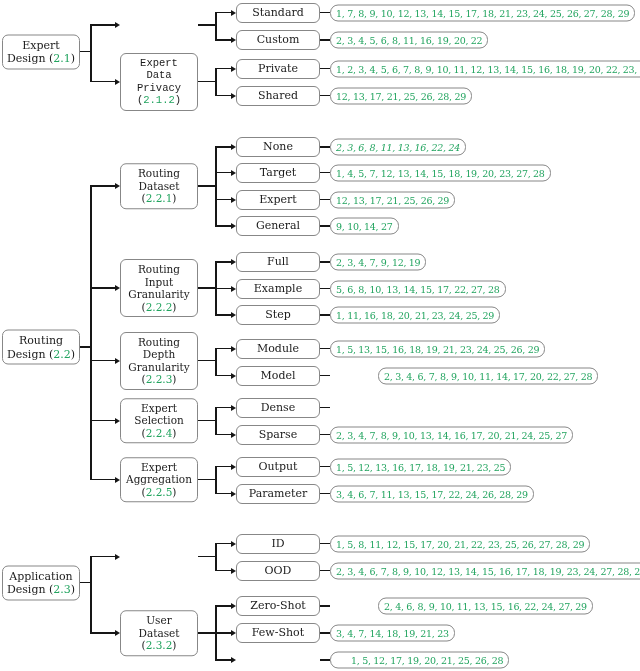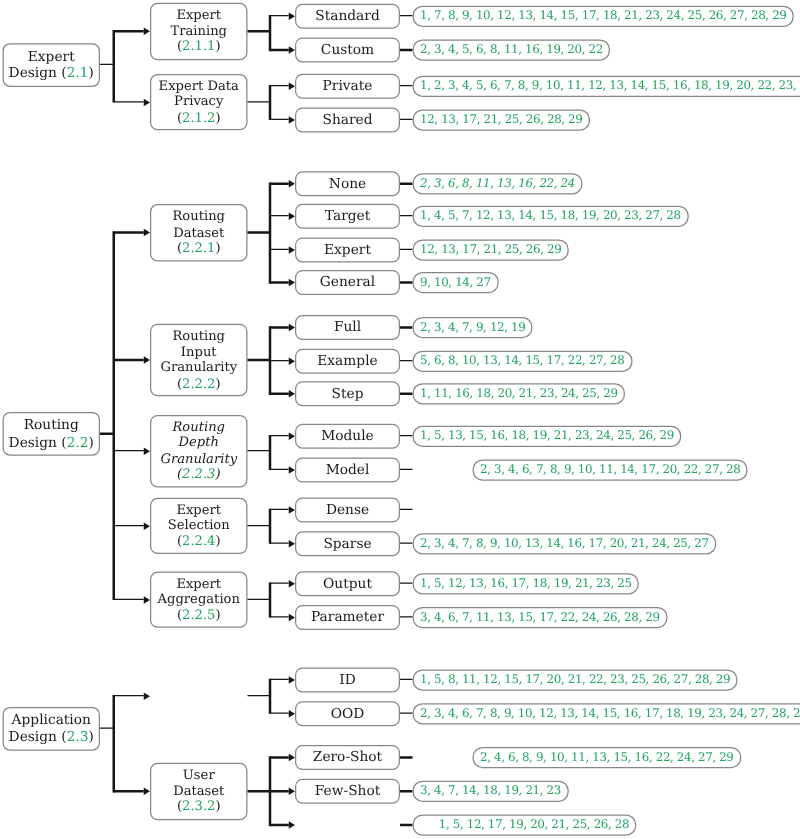--- a/index.html
+++ b/index.html
@@ -24,36 +24,35 @@
 </head>
 <body>
 
 <div class="canvas" id="canvas" style="--green: #22a45f;">
     <div class="group">
       <div class="node root" style="top: 51.5px;"><span>Expert</span><br><span>Design </span><span>(</span><span class="g">2.1</span><span>)</span></div>
       <div class="hl" style="left: 80px; width: 11px; top: 50.9px;"></div>
       <div class="vl" style="left: 90.4px; top: 24.4px; height: 57.7px;"></div>
       <div class="hl" style="left: 91px; width: 24px; top: 24.4px;"></div>
       <div class="ah" style="left: 114.5px; top: 25px;"></div>
-      <div class="node cat" style="top: 25px;"><span style="display: inline;">Expert Training</span><div><span>(</span><span class="g">2.1.1</span><span>)</span></div></div>
       <div class="hl" style="left: 198px; width: 18px; top: 24.4px;"></div>
       <div class="vl" style="left: 215.4px; top: 11.9px; height: 28.7px;"></div>
       <div class="hl" style="left: 216px; width: 15px; top: 11.9px;"></div>
       <div class="ah" style="left: 230.5px; top: 12.5px;"></div>
       <div class="node leaf" style="top: 12.5px;"><span>Standard</span></div>
       <div class="hl" style="left: 320px; width: 10px; top: 11.9px;"></div>
       <div class="nums" style="top: 12.5px;"><span>1, 7, 8, 9, 10, 12, 13, 14, 15, 17, 18, 21, 23, 24, 25, 26, 27, 28, 29</span></div>
       <div class="hl" style="left: 216px; width: 15px; top: 39.4px;"></div>
       <div class="ah" style="left: 230.5px; top: 40px;"></div>
       <div class="node leaf" style="top: 40px;"><span>Custom</span></div>
       <div class="hl" style="left: 320px; width: 10px; top: 39.4px;"></div>
       <div class="nums" style="top: 40px;"><span>2, 3, 4, 5, 6, 8, 11, 16, 19, 20, 22</span></div>
       <div class="hl" style="left: 91px; width: 24px; top: 80.9px;"></div>
       <div class="ah" style="left: 114.5px; top: 81.5px;"></div>
-      <div class="node cat" style="top: 81.5px;"><span style="display: inline;">Expert Data Privacy</span><div><span>(</span><span class="g">2.1.2</span><span>)</span></div></div>
+      <div class="node cat" style="top: 81.5px; font-family: Liberation Mono, monospace;"><span style="display: inline;">Expert Data Privacy</span><div><span>(</span><span class="g">2.1.2</span><span>)</span></div></div>
       <div class="hl" style="left: 198px; width: 18px; top: 80.9px;"></div>
       <div class="vl" style="left: 215.4px; top: 67.9px; height: 28.2px;"></div>
       <div class="hl" style="left: 216px; width: 15px; top: 67.9px;"></div>
       <div class="ah" style="left: 230.5px; top: 68.5px;"></div>
       <div class="node leaf" style="top: 68.5px;"><span>Private</span></div>
       <div class="hl" style="left: 320px; width: 10px; top: 67.9px;"></div>
       <div class="nums" style="top: 68.5px;"><span>1, 2, 3, 4, 5, 6, 7, 8, 9, 10, 11, 12, 13, 14, 15, 16, 18, 19, 20, 22, 23, 24, 27</span></div>
       <div class="hl" style="left: 216px; width: 15px; top: 94.9px;"></div>
       <div class="ah" style="left: 230.5px; top: 95.5px;"></div>
       <div class="node leaf" style="top: 95.5px;"><span>Shared</span></div>
@@ -104,21 +103,21 @@
       <div class="node leaf" style="top: 288.5px;"><span>Example</span></div>
       <div class="hl" style="left: 320px; width: 10px; top: 287.9px;"></div>
       <div class="nums" style="top: 288.5px;"><span>5, 6, 8, 10, 13, 14, 15, 17, 22, 27, 28</span></div>
       <div class="hl" style="left: 216px; width: 15px; top: 314.4px;"></div>
       <div class="ah" style="left: 230.5px; top: 315px;"></div>
       <div class="node leaf" style="top: 315px;"><span>Step</span></div>
       <div class="hl" style="left: 320px; width: 10px; top: 314.4px;"></div>
       <div class="nums" style="top: 315px;"><span>1, 11, 16, 18, 20, 21, 23, 24, 25, 29</span></div>
       <div class="hl" style="left: 91px; width: 24px; top: 359.9px;"></div>
       <div class="ah" style="left: 114.5px; top: 360.5px;"></div>
-      <div class="node cat" style="top: 360.5px; font-style: italic;"><span style="display: inline;">Routing Depth Granularity</span><div><span>(</span><span class="g">2.2.3</span><span>)</span></div></div>
+      <div class="node cat" style="top: 360.5px;"><span style="display: inline;">Routing Depth Granularity</span><div><span>(</span><span class="g">2.2.3</span><span>)</span></div></div>
       <div class="hl" style="left: 198px; width: 18px; top: 359.9px;"></div>
       <div class="vl" style="left: 215.4px; top: 347.9px; height: 28.2px;"></div>
       <div class="hl" style="left: 216px; width: 15px; top: 347.9px;"></div>
       <div class="ah" style="left: 230.5px; top: 348.5px;"></div>
       <div class="node leaf" style="top: 348.5px;"><span>Module</span></div>
       <div class="hl" style="left: 320px; width: 10px; top: 347.9px;"></div>
       <div class="nums" style="top: 348.5px;"><span>1, 5, 13, 15, 16, 18, 19, 21, 23, 24, 25, 26, 29</span></div>
       <div class="hl" style="left: 216px; width: 15px; top: 374.9px;"></div>
       <div class="ah" style="left: 230.5px; top: 375.5px;"></div>
       <div class="node leaf" style="top: 375.5px;"><span>Model</span></div>

